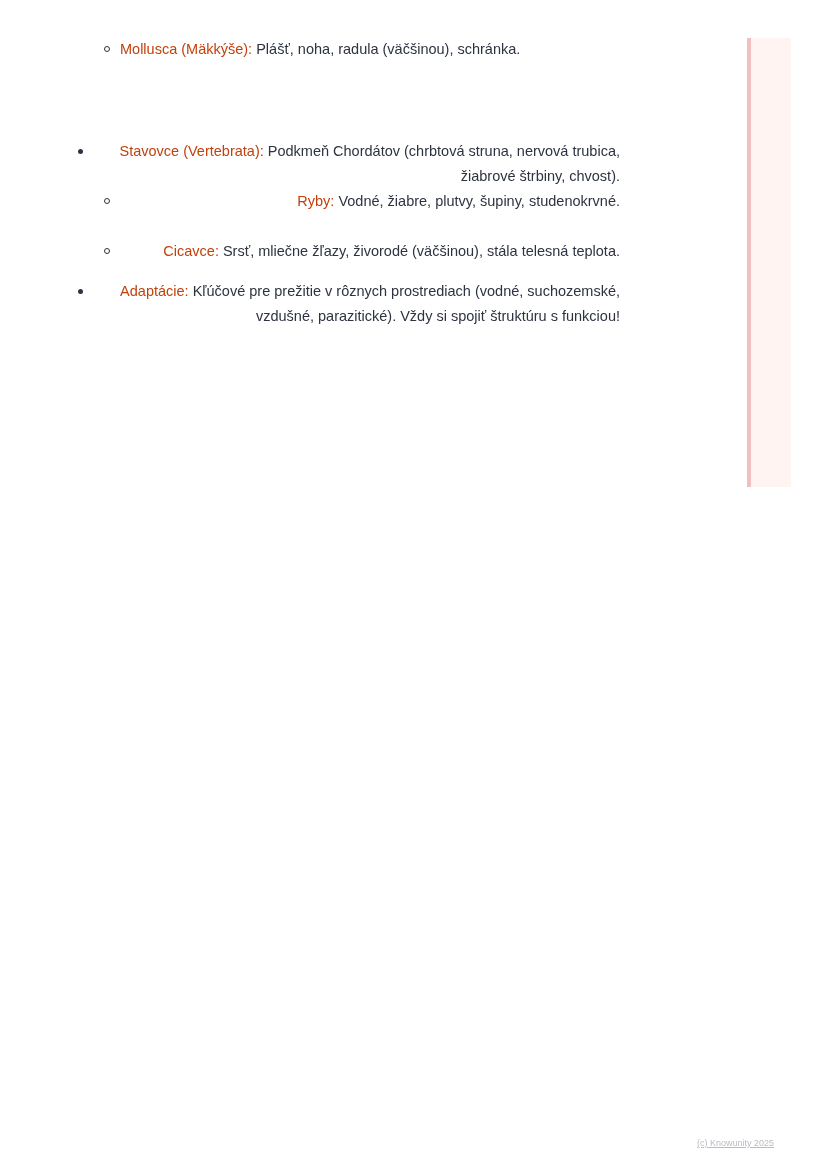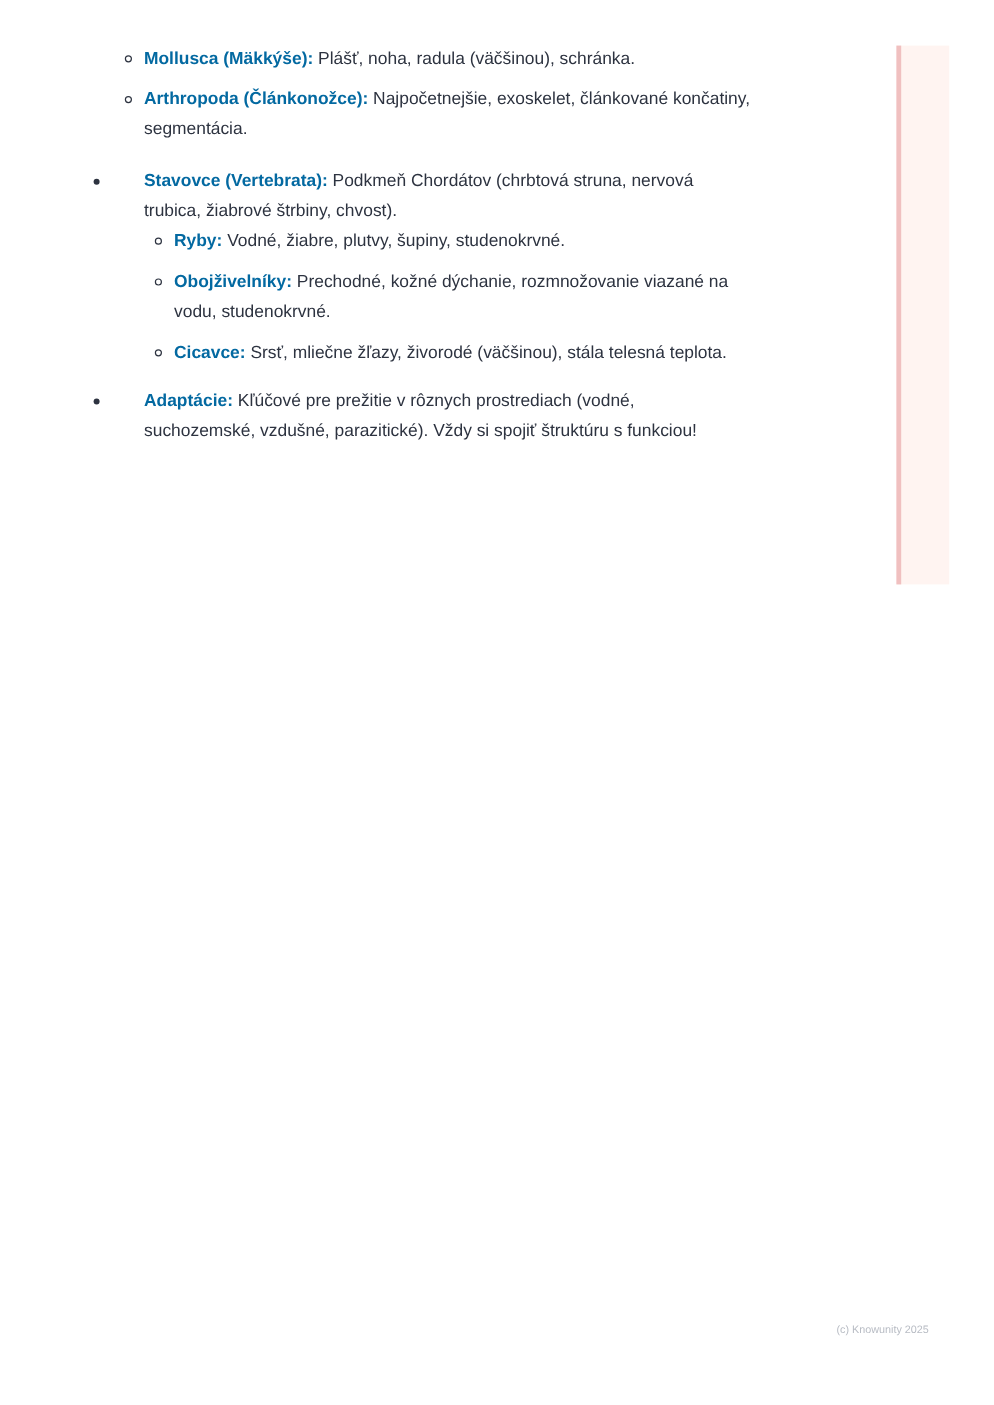--- a/index.html
+++ b/index.html
@@ -2,64 +2,56 @@
 <html><head>
 <meta charset="utf-8">
 <style>
   html, body { margin:0; padding:0; }
   body {
     width:828px; height:1171px; background:#ffffff; position:relative; overflow:hidden;
     font-family: "Liberation Sans", "DejaVu Sans", sans-serif; color:#1f2937;
   }
   .content { position:absolute; left:0; top:0; width:700px; }
   .text { font-size:14.5px; line-height:25px; color:#2d3340; }
-  .bold { font-weight:bold; color:#0369a1; }
+  .bold { font-weight:normal; color:#c2410c; }
   ul.lvl1 { list-style:none; margin:0; padding:0; }
-  ul.lvl1 > li { position:relative; padding-left:120px; padding-right:80px; }
+  ul.lvl1 > li { position:relative; padding-left:95px; padding-right:80px;text-align:right; }
   ul.lvl1 > li > .bullet { position:absolute; left:78px; top:10px; width:5px; height:5px; border-radius:50%; background:#2d3340; }
   ul.lvl2 { list-style:none; margin:0; padding:0; }
   ul.lvl2 > li { position:relative; padding-left:25px; }
   ul.lvl2 > li > .bullet { position:absolute; left:9px; top:9px; width:5px; height:5px; border-radius:50%; border:1.3px solid #2d3340; box-sizing:content-box; width:4px; height:4px; }
   .side-panel {
     position:absolute; left:747px; top:38px; width:44px; height:449px;
     background:#fff4f1; border-left:4px solid #f0c0c0; box-sizing:border-box;
   }
-  .footer { position:absolute; left:697px; top:1103px; font-size:9px; color:#b8bcc4; }
+  .footer { position:absolute; left:697px; top:1138px; font-size:9px; color:#b8bcc4;text-decoration:underline; }
 </style>
 </head>
 <body>
 
 <div class="content">
 
   <div style="position:absolute; left:95px; top:37px; width:560px;">
     <ul class="lvl2 text">
       <li style="margin-bottom:9px;">
         <span class="bullet"></span>
         <span class="bold">Mollusca (Mäkkýše):</span><span> Plášť, noha, radula (väčšinou), schránka.</span>
       </li>
-      <li>
-        <span class="bullet"></span>
-        <span class="bold">Arthropoda (Článkonožce):</span><span> Najpočetnejšie, exoskelet, článkované končatiny, segmentácia.</span>
-      </li>
     </ul>
   </div>
 
   <div style="position:absolute; left:0; top:139px; width:700px;">
     <ul class="lvl1 text">
       <li style="margin-bottom:15px;">
         <span class="bullet"></span>
         <span class="bold">Stavovce (Vertebrata):</span><span> Podkmeň Chordátov (chrbtová struna, nervová trubica, žiabrové štrbiny, chvost).</span>
         <ul class="lvl2">
-          <li style="margin-bottom:9px;">
+          <li style="margin-bottom:25px;">
             <span class="bullet"></span>
             <span class="bold">Ryby:</span><span> Vodné, žiabre, plutvy, šupiny, studenokrvné.</span>
-          </li>
-          <li style="margin-bottom:9px;">
-            <span class="bullet"></span>
-            <span class="bold">Obojživelníky:</span><span> Prechodné, kožné dýchanie, rozmnožovanie viazané na vodu, studenokrvné.</span>
           </li>
           <li>
             <span class="bullet"></span>
             <span class="bold">Cicavce:</span><span> Srsť, mliečne žľazy, živorodé (väčšinou), stála telesná teplota.</span>
           </li>
         </ul>
       </li>
       <li>
         <span class="bullet"></span>
         <span class="bold">Adaptácie:</span><span> Kľúčové pre prežitie v rôznych prostrediach (vodné, suchozemské, vzdušné, parazitické). Vždy si spojiť štruktúru s funkciou!</span>

